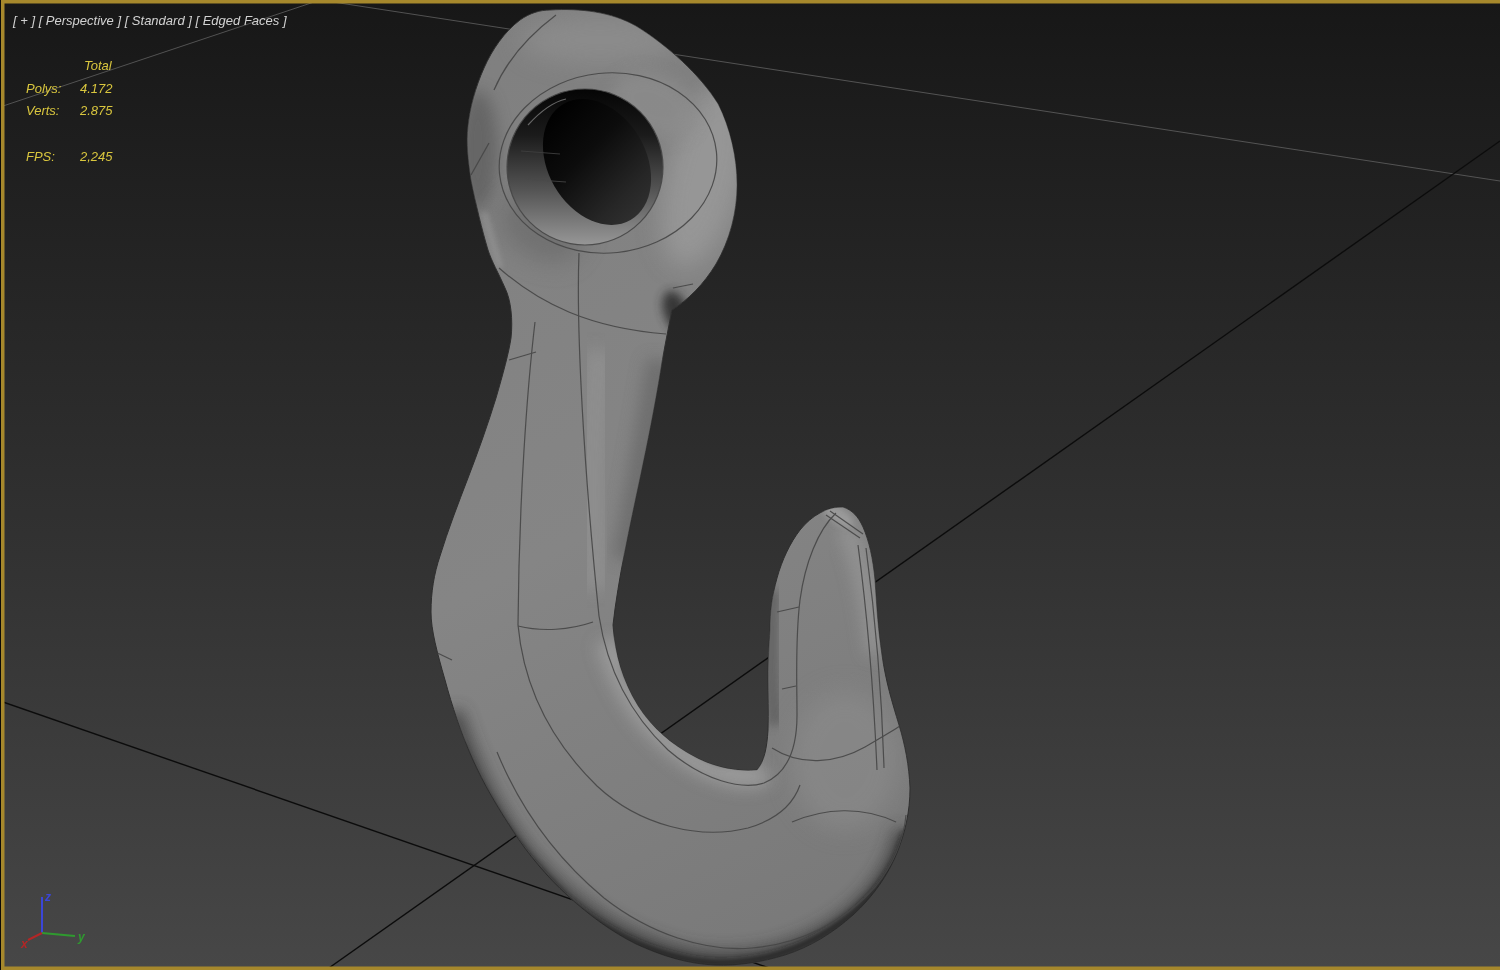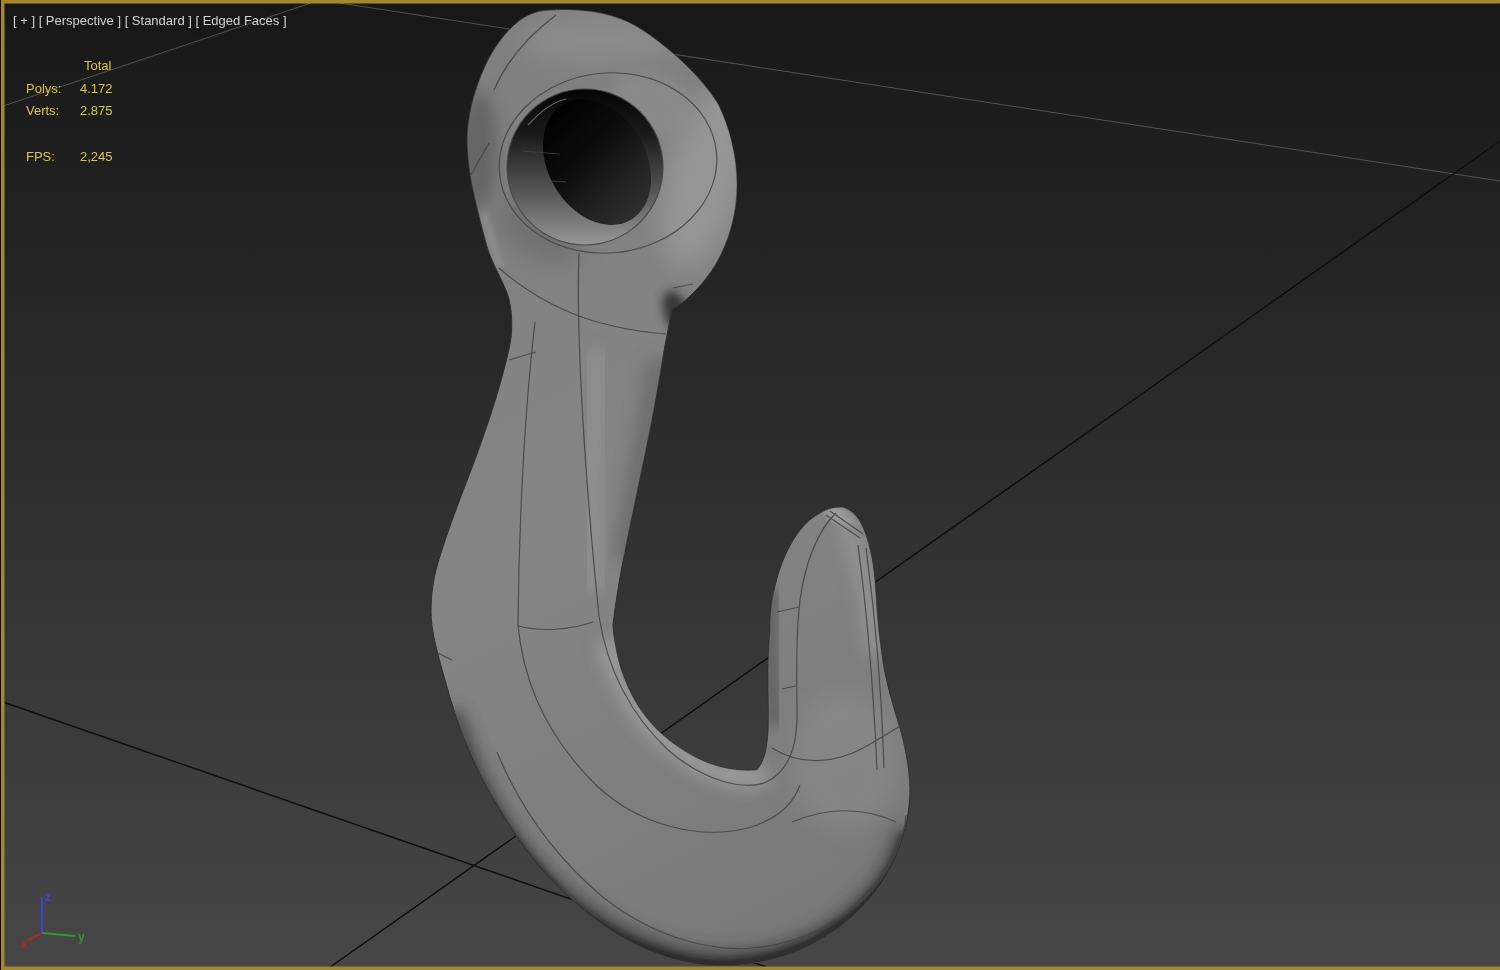--- a/index.html
+++ b/index.html
@@ -1,17 +1,17 @@
 <!DOCTYPE html>
 <html><head>
 <meta charset="utf-8">
 <style>
   html,body{margin:0;padding:0;background:#000;}
   body{width:1500px;height:970px;overflow:hidden;font-family:"Liberation Sans",sans-serif;}
-  #stage{position:relative;width:1500px;height:762px;}
+  #stage{position:relative;width:1500px;height:762px;font-style:italic;}
   svg{display:block;}
   text{user-select:none;}
   .vplabel{font-family:"Liberation Sans",sans-serif;font-size:13px;}
   .stats{font-family:"Liberation Sans",sans-serif;font-size:13px;}
   .axislbl{font-family:"Liberation Sans",sans-serif;font-size:12px;font-weight:bold;}
 </style>
 </head>
 <body>
 
 <div id="stage">

